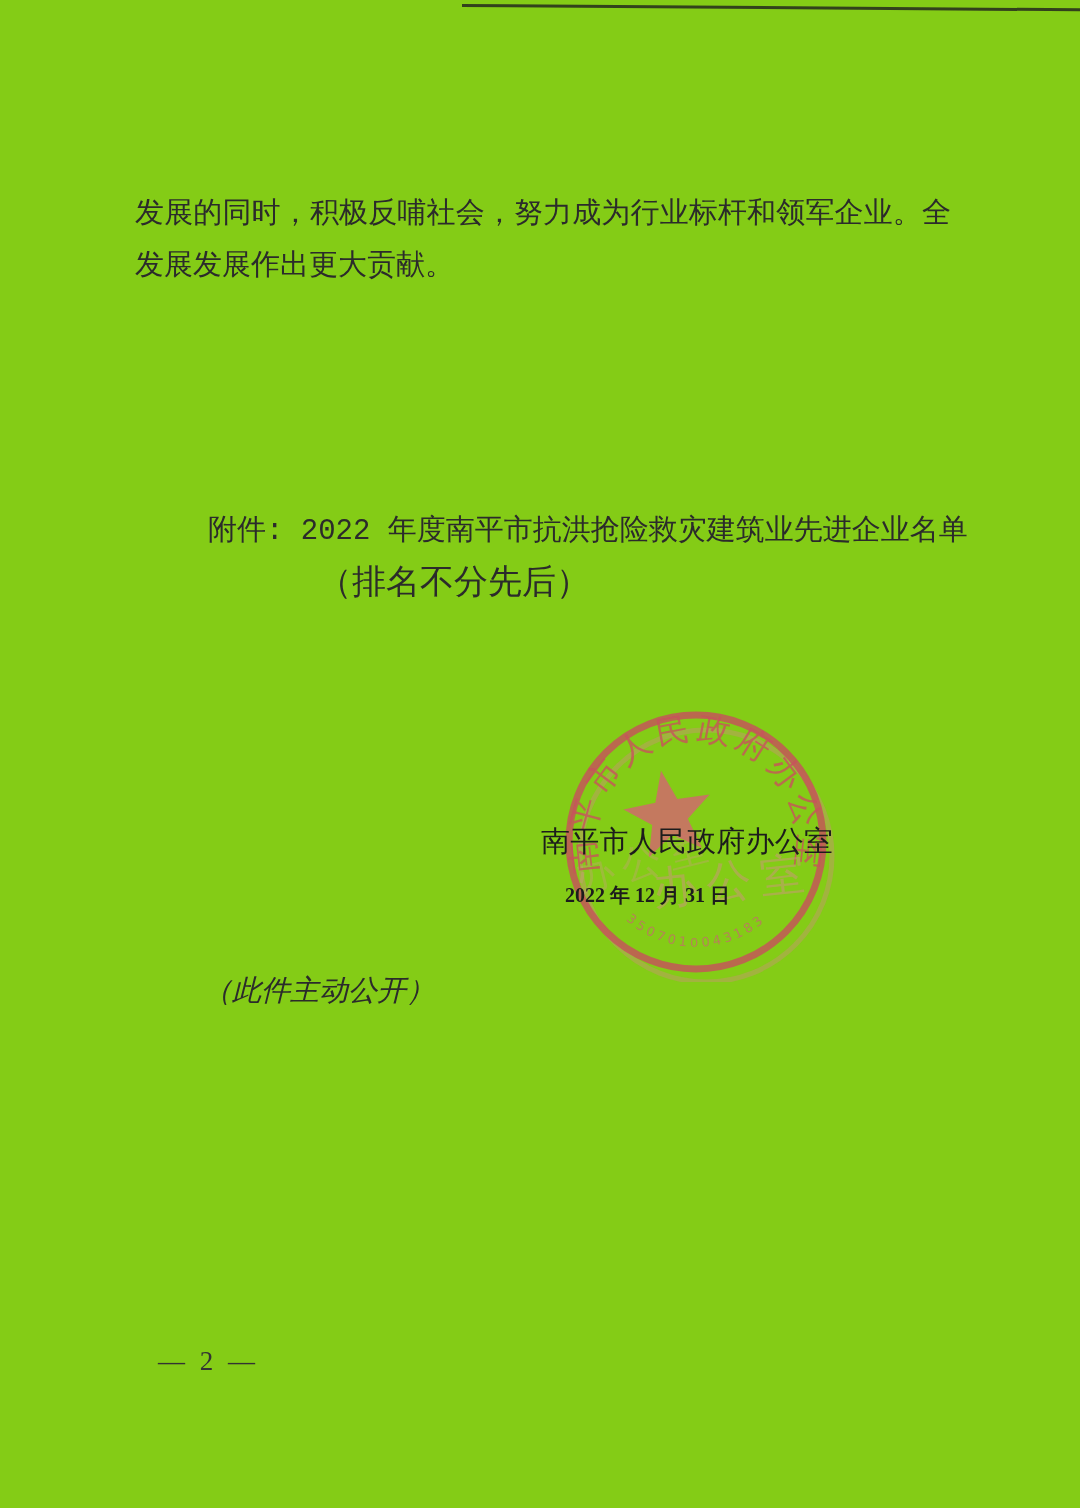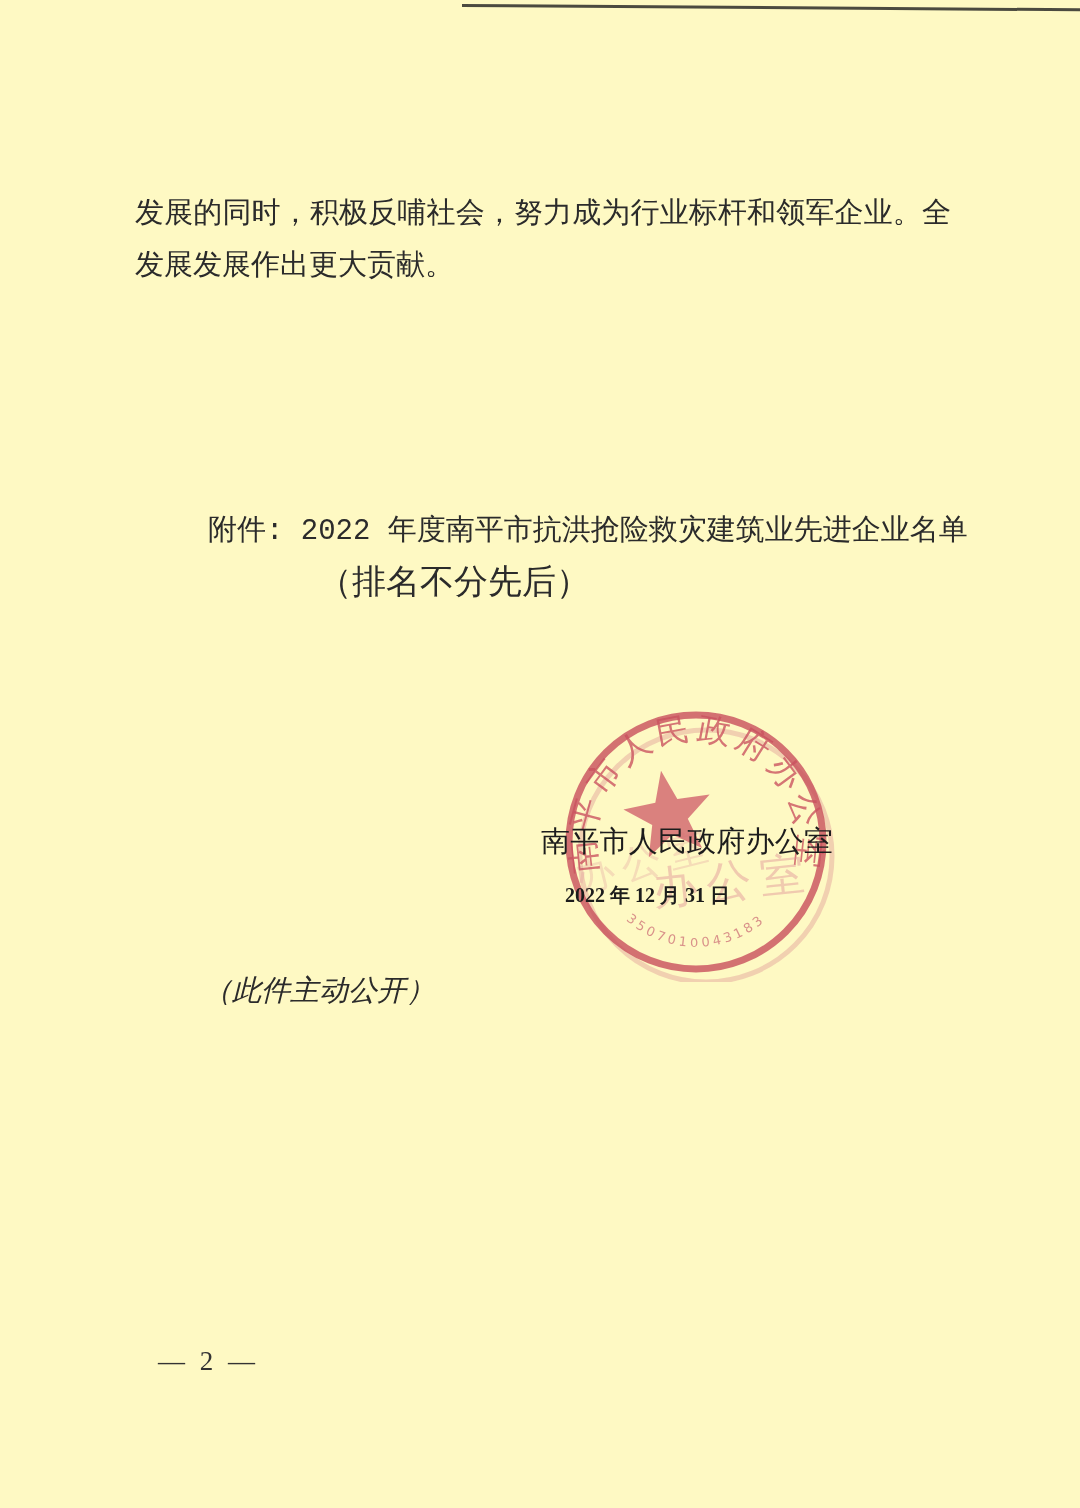--- a/index.html
+++ b/index.html
@@ -1,20 +1,20 @@
 <!DOCTYPE html>
 <html><head>
 <meta charset="utf-8">
 <style>
   html,body{margin:0;padding:0;background:#e8e8e6;}
   .page{
     position:relative;
     width:1080px;height:1508px;
     margin:0 auto;
-    background:#fef9c3;
+    background:#84cc16;
     overflow:hidden;
     font-family:"Liberation Serif","DejaVu Serif",serif;
     color:#2d2d2d;
   }
   .scan-line{
     position:absolute;left:462px;top:4px;width:620px;height:3px;
     background:#1e1e1e;opacity:.8;transform:rotate(.4deg);transform-origin:left center;
   }
   .body-text{
     position:absolute;left:135px;top:186px;width:816px;

